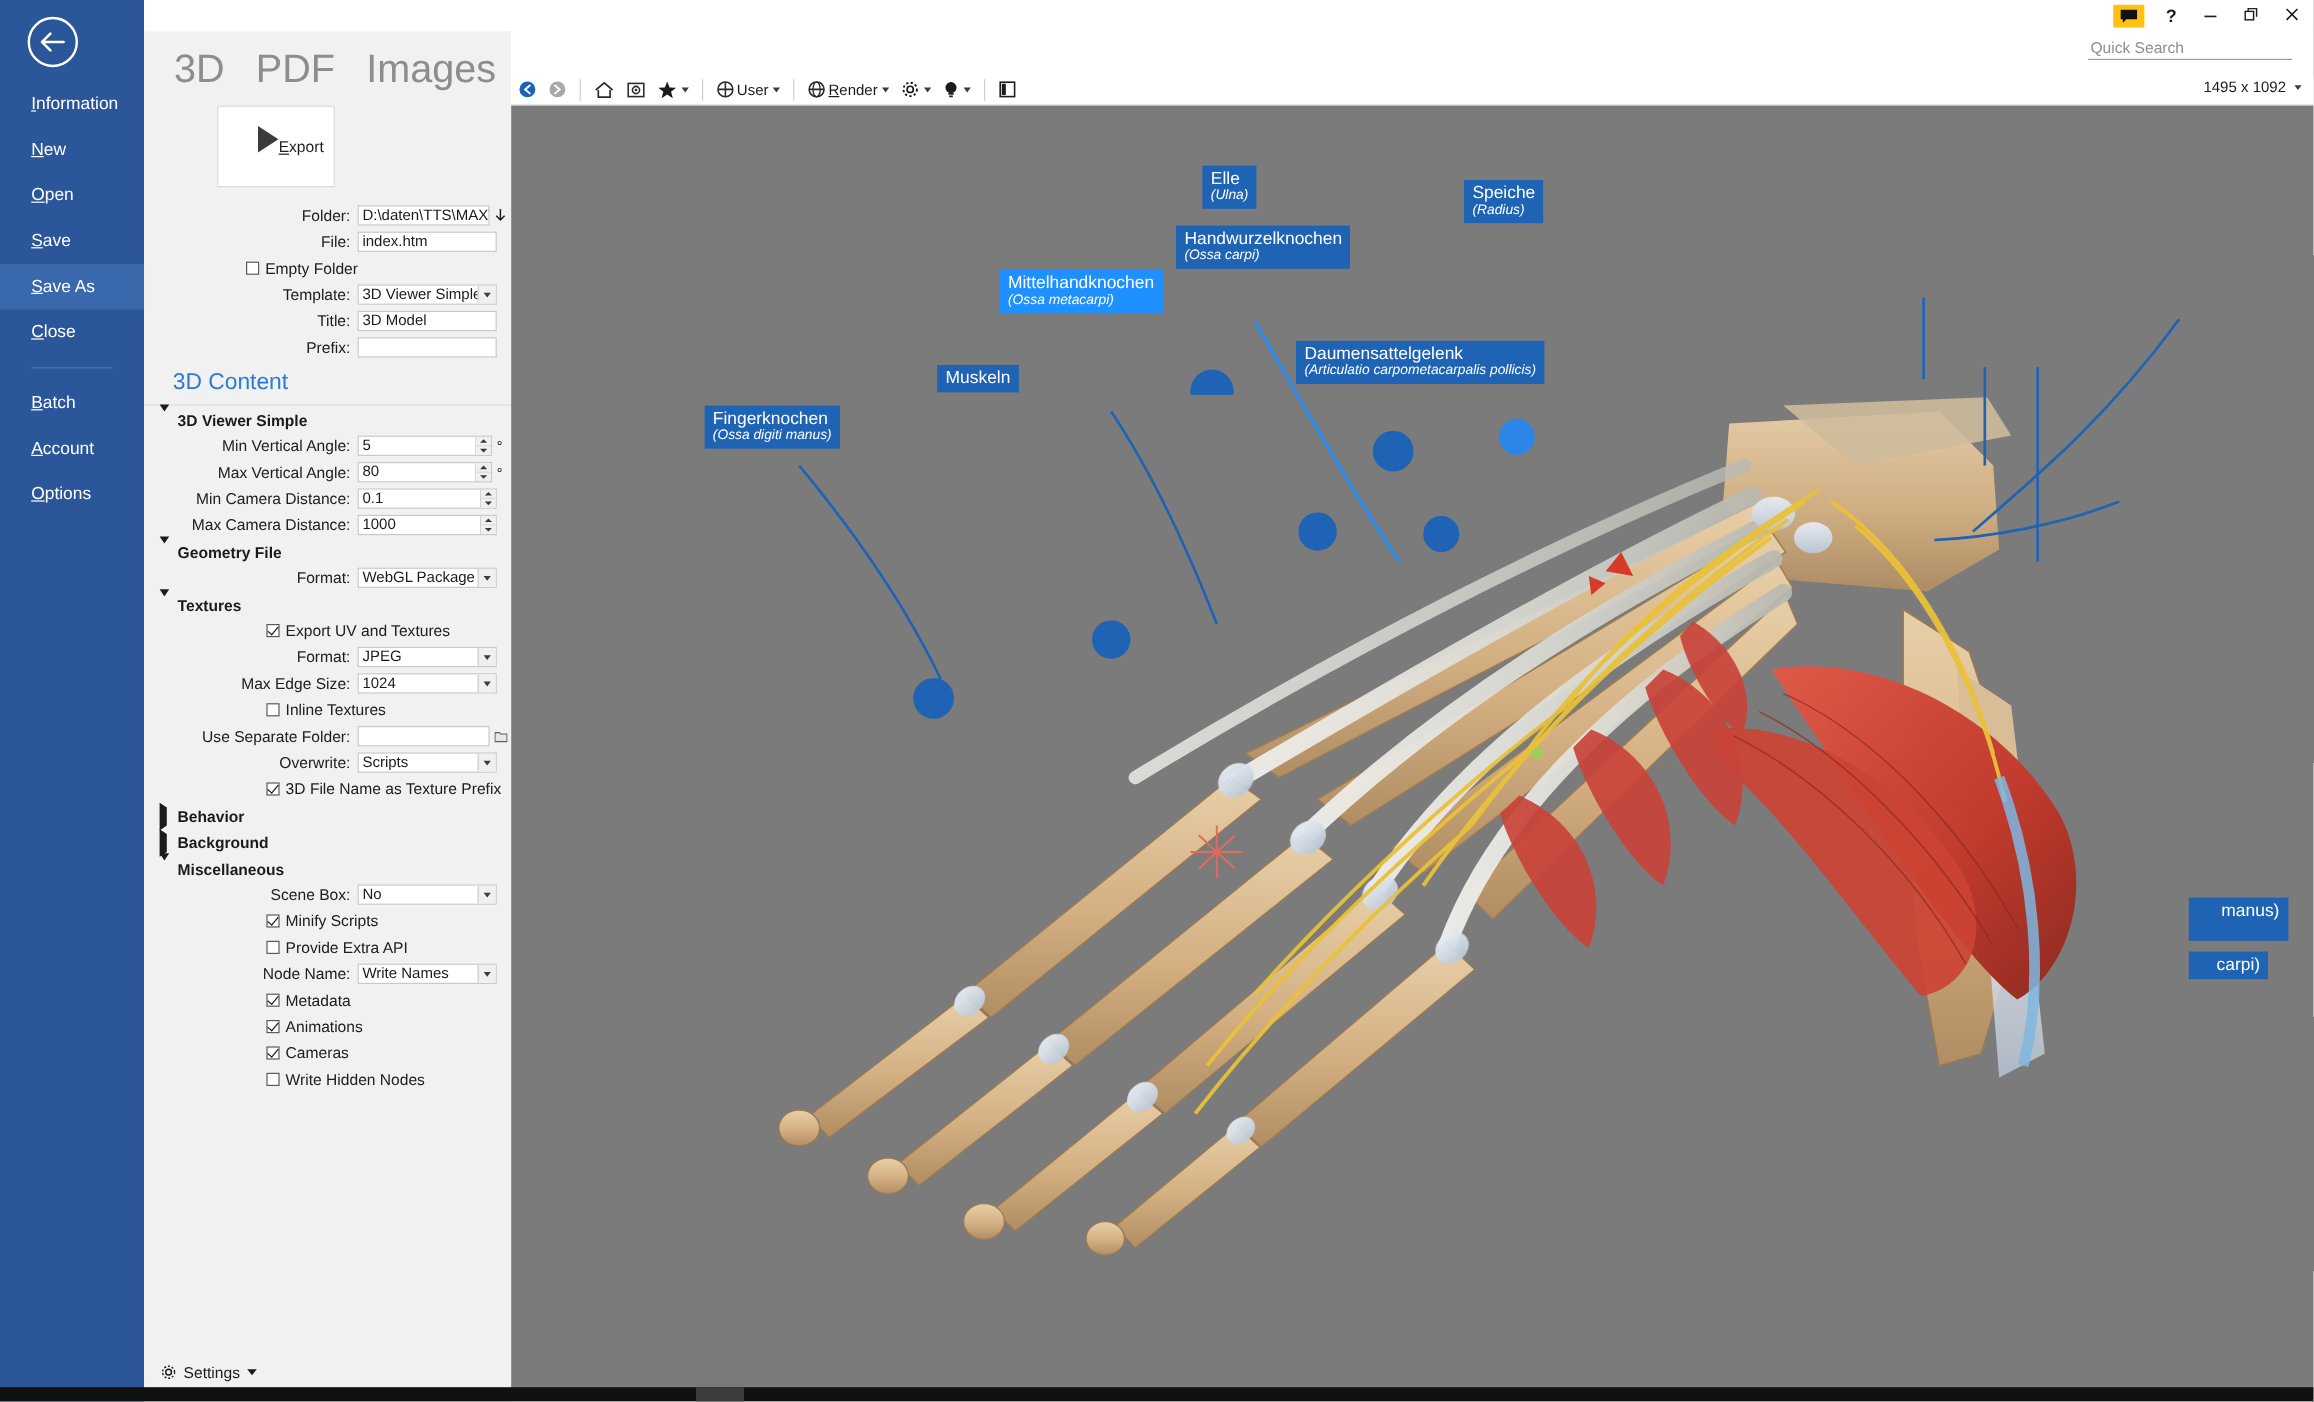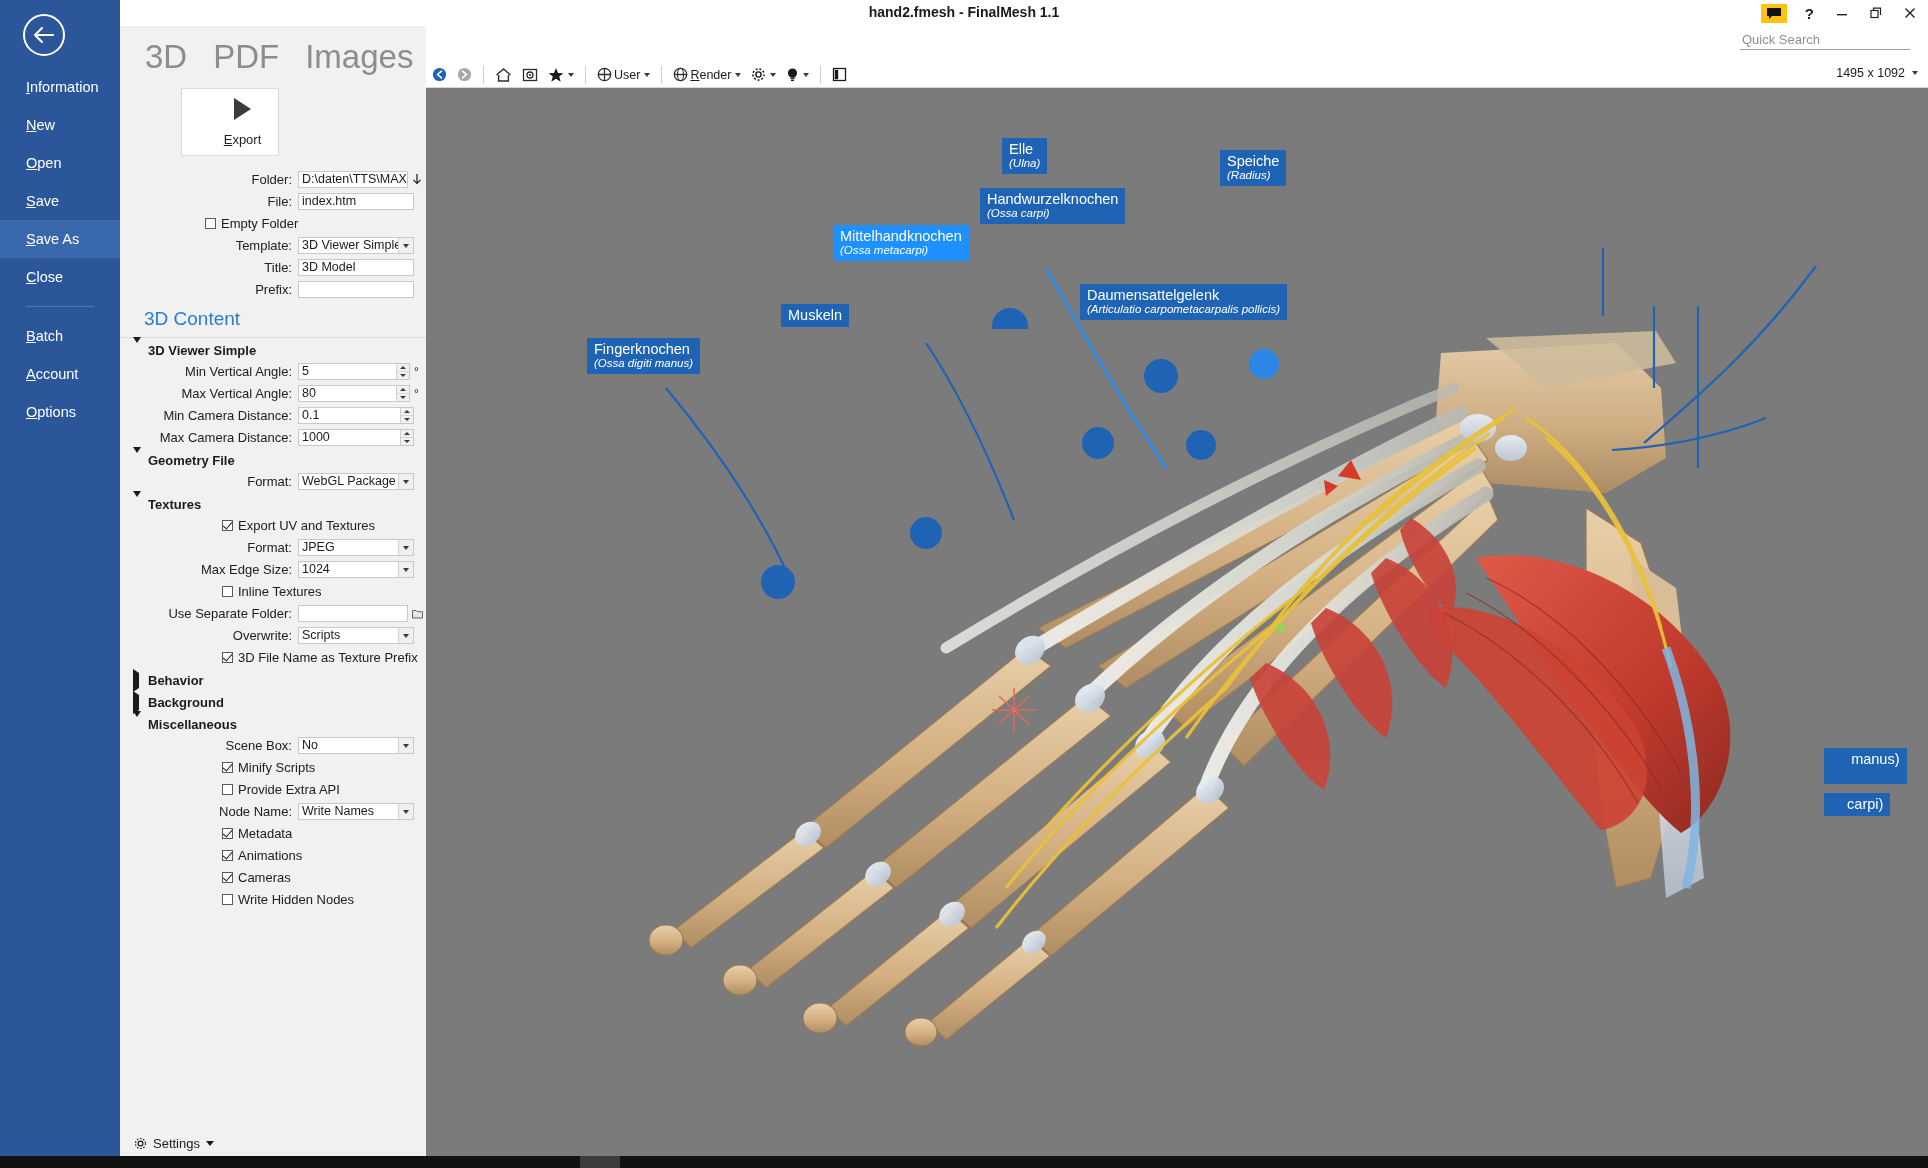--- a/index.html
+++ b/index.html
@@ -59,21 +59,21 @@
   }
   .tab {
     font-size:33px; color:#8d8d8d; cursor:default; font-weight:300;
   }
   .tab.active { color:#1b1b1b; }
 
   
   .exportbtn {
     position:absolute; left:181px; top:88px; width:98px; height:68px;
     background:#ffffff; border:1px solid #dadada;
-    display:flex; flex-direction:column; align-items:center; justify-content:center;
+    display:flex; flex-direction:row; align-items:center; justify-content:center;
     cursor:default;
     padding-left:25px;
   }
   .exportbtn .tri {
     width:0;height:0;border-left:17px solid #3b3b3b;
     border-top:11px solid transparent;border-bottom:11px solid transparent;
     margin-bottom:12px;
   }
   .exportbtn .lbl { font-size:13px; color:#1f1f1f; }
   .exportbtn .lbl u { text-decoration:underline; }
@@ -203,21 +203,20 @@
     background:#111111;
   }
   .statusstrip .seg { position:absolute; top:0; height:12px; background:#3c3c3c; }
 </style>
 </head>
 <body>
 
 <div id="app">
 
   <div class="titlebar">
-    <div class="title">hand2.fmesh - FinalMesh 1.1</div>
     <div class="wincontrols">
       <div class="feedback-btn">
         <svg width="14" height="11" viewBox="0 0 14 11">
             <path d="M0 0h14v8H5l-3 3V8H0z" fill="#111"></path>
           </svg>
       </div>
       <div class="wc-btn"><b>?</b></div>
       <div class="wc-btn">
         <svg width="12" height="12" viewBox="0 0 12 12">
             <rect x="1" y="7" width="10" height="1.4" fill="#222"></rect>

